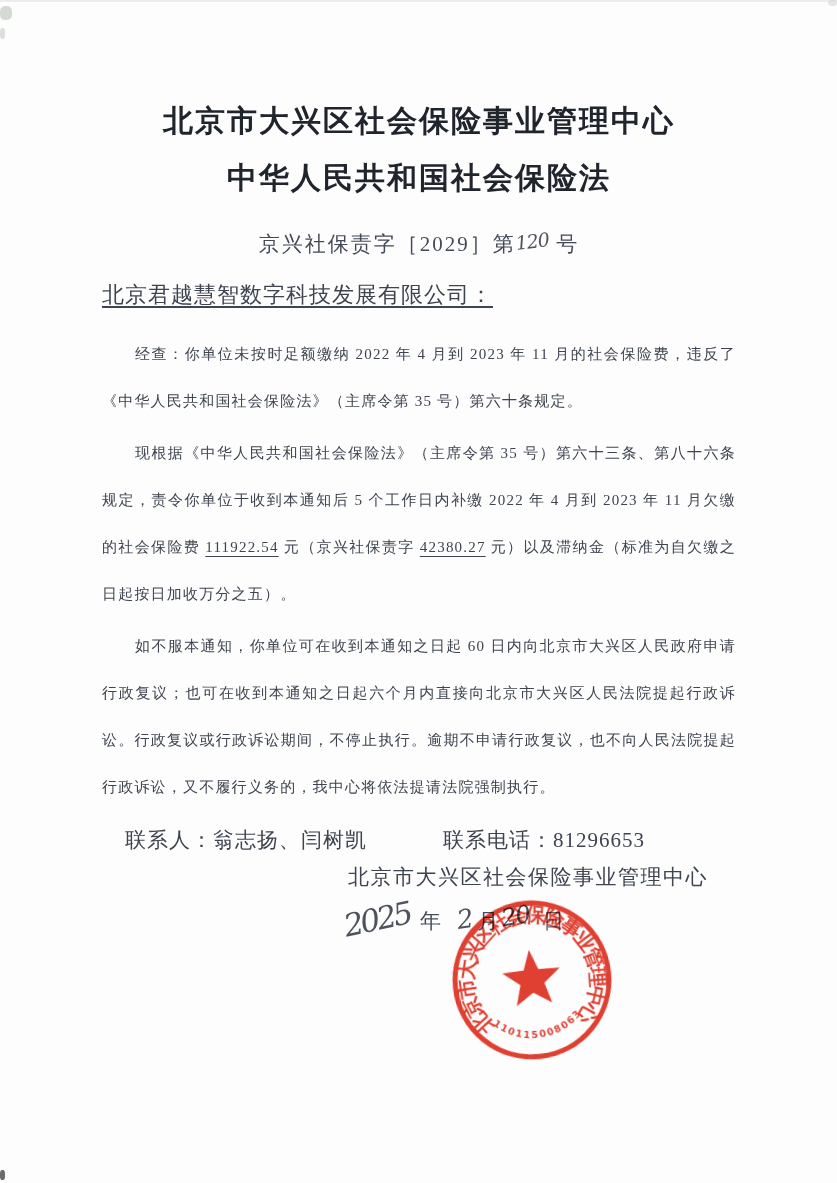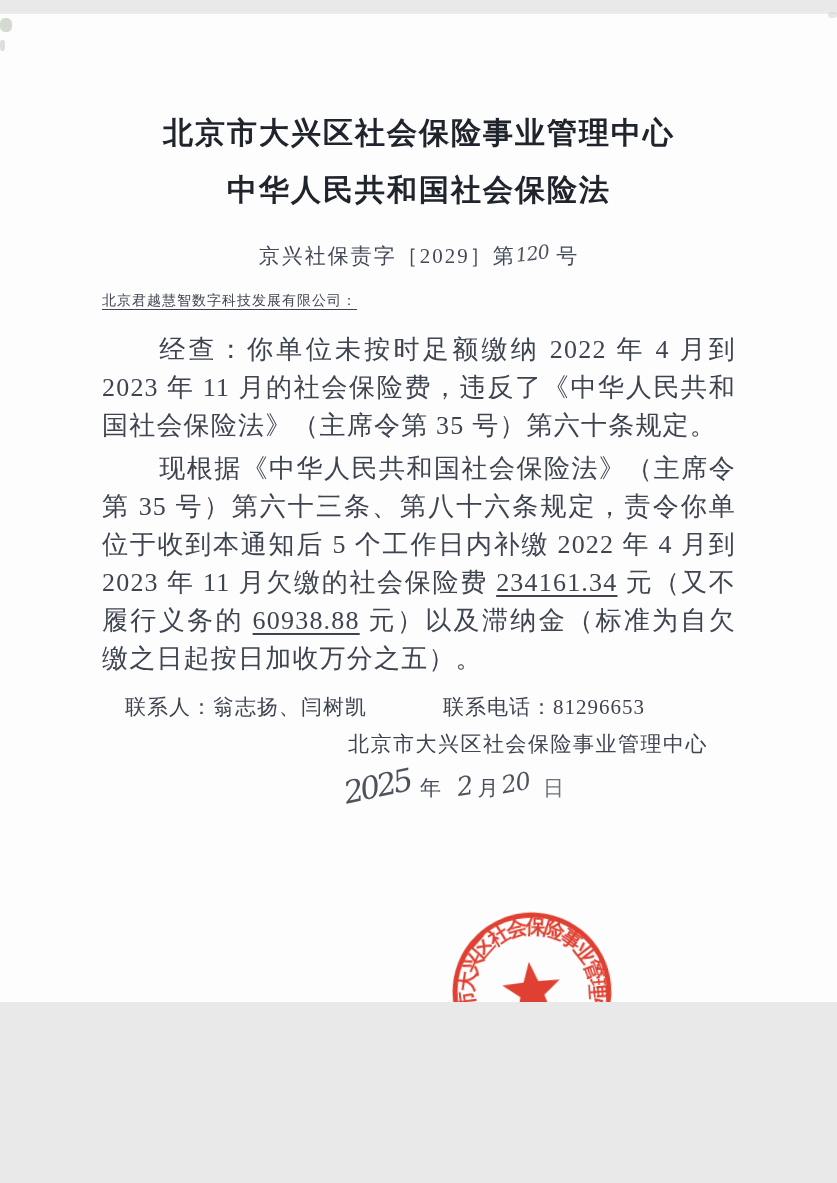--- a/index.html
+++ b/index.html
@@ -1,20 +1,20 @@
 <!DOCTYPE html>
 <html><head>
 <meta charset="utf-8">
 <style>
   html, body { margin: 0; padding: 0; background: #e9e9e9; }
   .paper {
     position: relative;
     width: 837px;
-    height: 990px;
-    margin: 12px auto;
+    height: 1183px;
+    margin: 0 auto;
     background: #fdfdfd;
     overflow: hidden;
     font-family: "Liberation Serif", "DejaVu Serif", serif;
     color: #3e4450;
   }
   .paper::before {
     content: "";
     position: absolute; left: 0; top: 0; right: 0; height: 2px;
     background: #ececec;
   }
@@ -45,26 +45,26 @@
     font-family: "DejaVu Serif", serif;
     font-style: italic;
     color: #4d525c;
   }
   .hand-no {
     display: inline-block;
     font-size: 19px;
     letter-spacing: -1px;
     transform: rotate(-7deg) translateY(-3px);
   }
-  .addressee-row { margin-top: 22px; font-size: 14px; letter-spacing: 1px; font-family: Liberation Mono, monospace; }
+  .addressee-row { margin-top: 22px; font-size: 22px; letter-spacing: 1px; font-family: Liberation Mono, monospace; }
   .u { text-decoration: underline; text-underline-offset: 4px; }
   .body {
     margin: 5px 0 0 0;
-    font-size: 26px;
-    line-height: 38px;
+    font-size: 15px;
+    line-height: 47px;
     letter-spacing: 1.2px;
     text-align: justify;
     text-indent: 2.2em;
   }
   .body.first { margin-top: 21px; }
   .contact-row {
     margin-top: 15px;
     font-size: 21px;
     letter-spacing: 1px;
     padding-left: 23px;
@@ -156,23 +156,24 @@
 
     <h1 class="title">北京市大兴区社会保险事业管理中心</h1>
     <h1 class="title">中华人民共和国社会保险法</h1>
 
     <div class="doc-number"><span>京兴社保责字［2029］第</span><span class="hand hand-no">120</span> <span>号</span></div>
 
     <div class="addressee-row"><span class="u">北京君越慧智数字科技发展有限公司：</span></div>
 
     <p class="body first">经查：你单位未按时足额缴纳 2022 年 4 月到 2023 年 11 月的社会保险费，违反了《中华人民共和国社会保险法》（主席令第 35 号）第六十条规定。</p>
 
-    <p class="body"><span>现根据《中华人民共和国社会保险法》（主席令第 35 号）第六十三条、第八十六条规定，责令你单位于收到本通知后 5 个工作日内补缴 2022 年 4 月到 2023 年 11 月欠缴的社会保险费 </span><span class="u">234161.34</span><span> 元（又不履行义务的 </span><span class="u">60938.88</span><span> 元）以及滞纳金（标准为自欠缴之日起按日加收万分之五）。</span></p>
+    <p class="body"><span>现根据《中华人民共和国社会保险法》（主席令第 35 号）第六十三条、第八十六条规定，责令你单位于收到本通知后 5 个工作日内补缴 2022 年 4 月到 2023 年 11 月欠缴的社会保险费 </span><span class="u">111922.54</span><span> 元（京兴社保责字 </span><span class="u">42380.27</span><span> 元）以及滞纳金（标准为自欠缴之日起按日加收万分之五）。</span></p>
 
 
+    <p class="body">如不服本通知，你单位可在收到本通知之日起 60 日内向北京市大兴区人民政府申请行政复议；也可在收到本通知之日起六个月内直接向北京市大兴区人民法院提起行政诉讼。行政复议或行政诉讼期间，不停止执行。逾期不申请行政复议，也不向人民法院提起行政诉讼，又不履行义务的，我中心将依法提请法院强制执行。</p>
 
     <div class="contact-row"><span>联系人：翁志扬、闫树凯</span><span class="contact-phone">联系电话：81296653</span></div>
 
     <div class="sig">北京市大兴区社会保险事业管理中心</div>
 
     <div class="date-line"><span class="hand hand-year">2025</span><span class="unit">年</span><span class="hand hand-month">2</span><span class="unit">月</span><span class="hand hand-day">20</span><span class="unit faint">日</span></div>
 
   </div>
 
   <div class="stamp">

